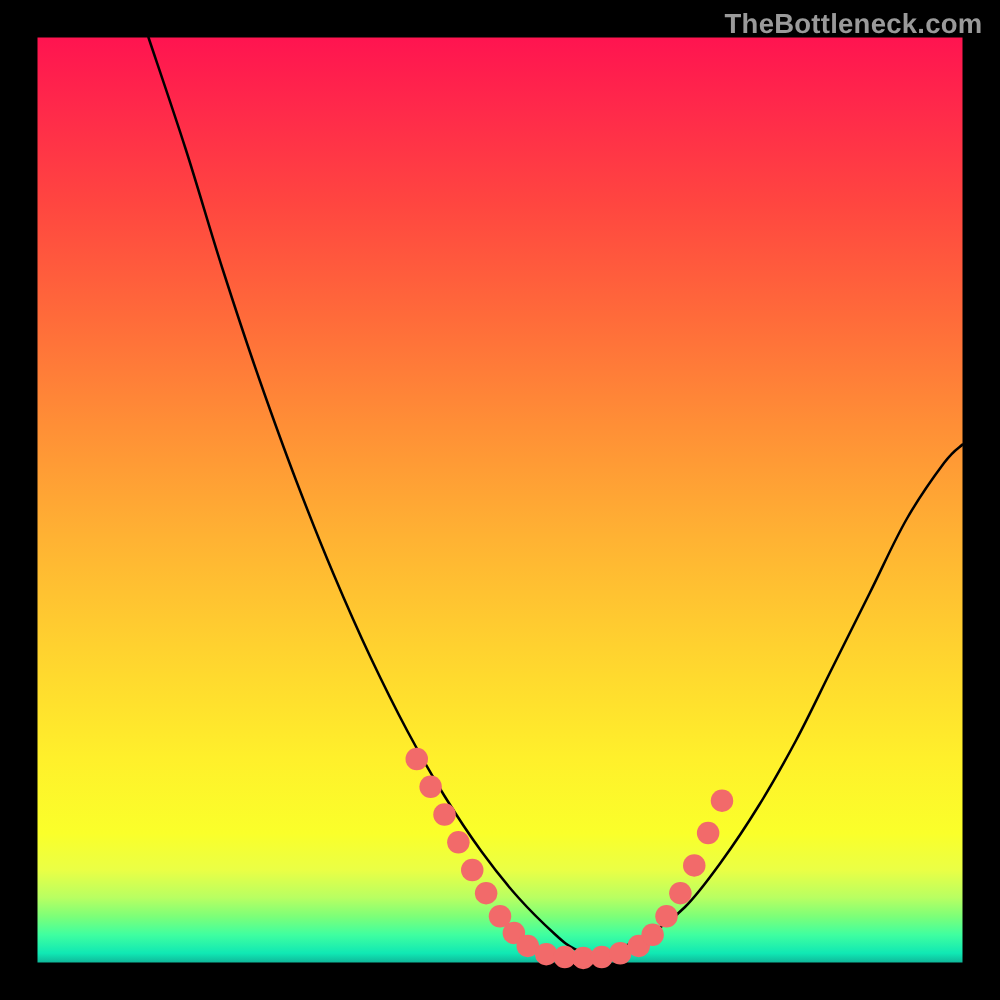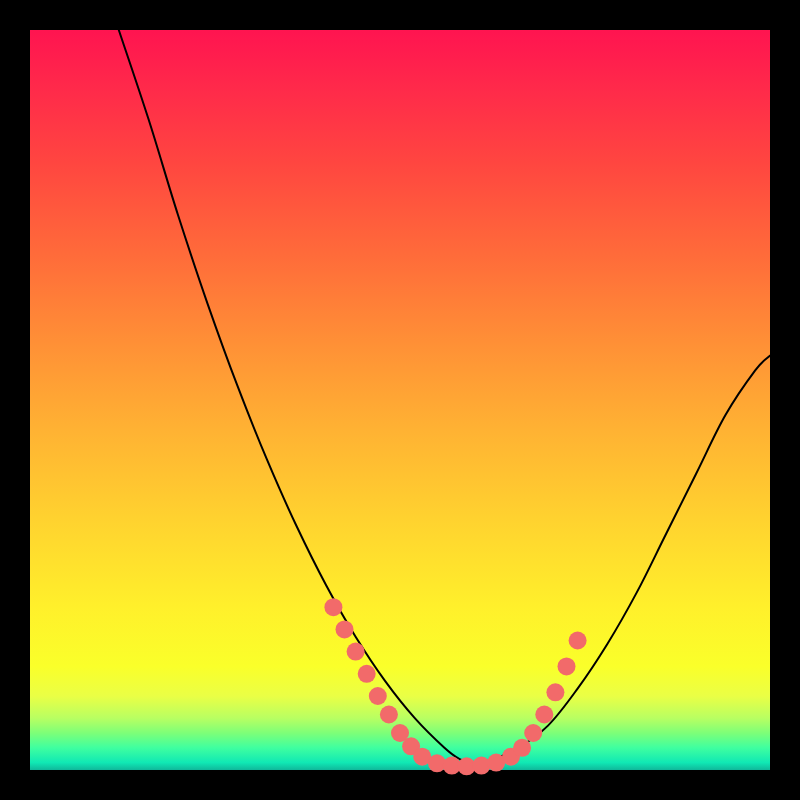--- a/index.html
+++ b/index.html
@@ -61,20 +61,21 @@
     top: 0;
     width: 740px;
     height: 740px;
     overflow: visible;
   }
 </style>
 </head>
 <body>
 
 <div class="frame">
+  <div class="watermark">TheBottleneck.com</div>
 
   <div class="plot-area">
     <svg class="curve" viewBox="0 0 740 740">
       <path id="curve-path" fill="none" stroke-width="2" stroke-linecap="round" stroke-linejoin="round" d="M 88.8 0.0 C 94.1 16.0, 107.7 55.5, 118.4 88.8 C 129.1 122.1, 137.3 151.7, 148.0 185.0 C 158.7 218.3, 166.9 243.2, 177.6 273.8 C 188.3 304.4, 196.5 327.2, 207.2 355.2 C 217.9 383.2, 226.1 403.9, 236.8 429.2 C 247.5 454.5, 255.7 473.2, 266.4 495.8 C 277.1 518.4, 285.3 535.0, 296.0 555.0 C 306.7 575.0, 314.9 589.5, 325.6 606.8 C 336.3 624.1, 344.5 636.5, 355.2 651.2 C 365.9 665.9, 374.1 676.2, 384.8 688.2 C 395.5 700.2, 406.4 710.5, 414.4 717.8 C 422.4 725.1, 423.9 726.0, 429.2 728.9 C 434.5 731.8, 438.7 733.7, 444.0 734.1 C 449.3 734.5, 450.8 734.1, 458.8 731.1 C 466.8 728.2, 477.7 724.2, 488.4 717.8 C 499.1 711.4, 507.3 706.3, 518.0 695.6 C 528.7 684.9, 536.9 673.3, 547.6 658.6 C 558.3 643.9, 566.5 631.5, 577.2 614.2 C 587.9 596.9, 596.1 582.4, 606.8 562.4 C 617.5 542.4, 625.7 524.5, 636.4 503.2 C 647.1 481.9, 655.3 465.3, 666.0 444.0 C 676.7 422.7, 684.9 403.4, 695.6 384.8 C 706.3 366.2, 717.2 351.1, 725.2 340.4 C 733.2 329.7, 737.3 328.3, 740.0 325.6" stroke="#000000"></path>
       <g id="markers">
           <circle cx="303.4" cy="577.2" r="9" fill="#f26a6a" stroke="#f26a6a" stroke-width="0"></circle>
           <circle cx="314.5" cy="599.4" r="9" fill="#f26a6a" stroke="#f26a6a" stroke-width="0"></circle>
           <circle cx="325.6" cy="621.6" r="9" fill="#f26a6a" stroke="#f26a6a" stroke-width="0"></circle>
           <circle cx="336.7" cy="643.8" r="9" fill="#f26a6a" stroke="#f26a6a" stroke-width="0"></circle>
           <circle cx="347.8" cy="666.0" r="9" fill="#f26a6a" stroke="#f26a6a" stroke-width="0"></circle>

